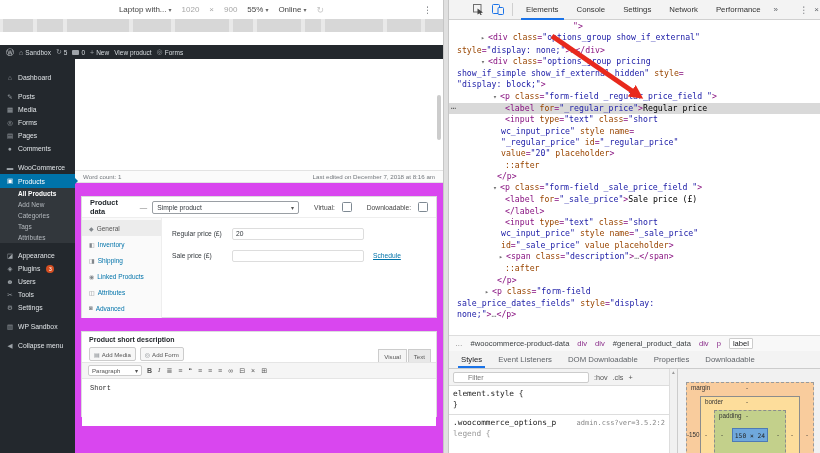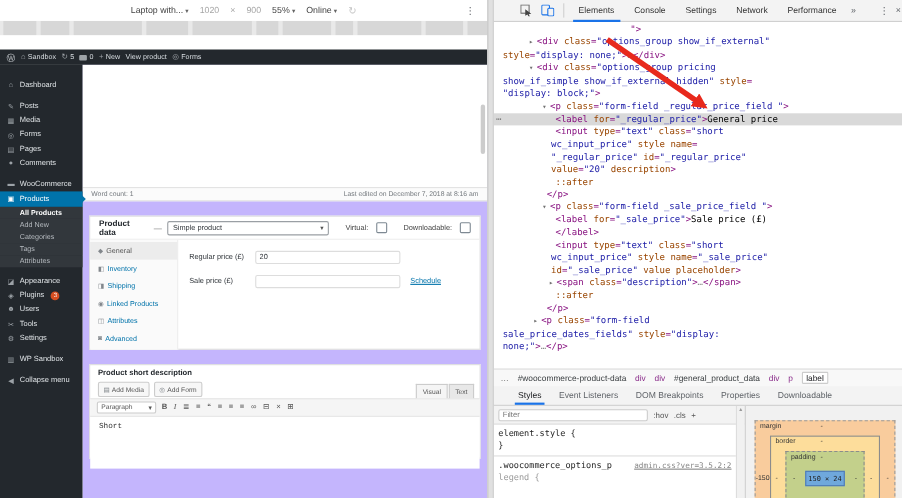--- a/index.html
+++ b/index.html
@@ -28,21 +28,21 @@
   .side-item{height:13px;display:flex;align-items:center;gap:4px;padding-left:6px;position:relative}
   .side-item .ic{width:8px;text-align:center;color:#9ca2a7;font-size:6.5px;flex:none}
   .side-item.gap{margin-top:6px}
   .side-item.active{background:#0073aa;color:#fff;height:14px}
   .side-item.active .ic{color:#fff}
   .side-item.active:after{content:"";position:absolute;right:-7px;top:3px;border:4px solid transparent;border-left-color:#0073aa}
   .side-sub{height:11px;background:#32373c;display:flex;align-items:center;padding-left:18px;color:#b4b9be;font-size:6.5px}
   .side-sub.current{color:#fff;font-weight:bold}
   .badge{background:#d54e21;color:#fff;border-radius:4px;font-size:5.5px;line-height:8px;height:8px;padding:0 2.5px;margin-left:2px}
   
-  .content{position:absolute;left:75px;top:59px;width:368px;height:394px;background:#c4b5fd}
+  .content{position:absolute;left:75px;top:59px;width:368px;height:394px;background:#d946ef}
   .editor-white{position:absolute;left:0;top:0;width:368px;height:111px;background:#fff}
   .page-scrollthumb{position:absolute;left:362px;top:36px;width:4px;height:45px;background:#cccccc;border-radius:2px}
   .wordbar{position:absolute;left:0;top:111px;width:368px;height:13px;background:#fbfbfb;
            border-top:1px solid #e3e3e3;border-bottom:1px solid #e3e3e3;box-sizing:border-box;
            display:flex;justify-content:space-between;align-items:center;padding:0 8px;font-size:6.2px;color:#72777c}
   .pbox{position:absolute;left:6px;top:137px;width:356px;height:122px;background:#fff;border:1px solid #dcdcde;box-sizing:border-box}
   .pd-head{height:20px;border-bottom:1px solid #eee;display:flex;align-items:center;gap:5px;padding:0 8px;font-size:7.4px;color:#23282d}
   .pd-title{font-weight:bold}
   .pd-dash{color:#777}
   .pd-select{width:148px;height:13px;border:1px solid #9a9fa4;border-radius:2px;background:#fff;
@@ -99,37 +99,37 @@
   .tok-g{color:#8a8a8a}.tok-p{color:#994500}
   .tok-c{color:#727272;font-size:6.5px;display:inline-block;width:7px}
   .gutter{position:absolute;left:2px;top:0;color:#666}
   .dt-crumbs{position:absolute;top:335px;left:0;right:0;height:16px;background:#f8f8f8;border-top:1px solid #ddd;
              display:flex;align-items:center;gap:8px;padding:0 6px;font-size:7.6px;box-sizing:border-box}
   .crumb.more{color:#777}
   .crumb.id{color:#3c4043}
   .crumb.tag{color:#8a2c8a}
   .crumb.selected{background:#fff;border:1px solid #ccc;border-radius:1px;padding:0 3px;color:#202124}
   .dt-paneltabs{position:absolute;top:351px;left:0;right:0;height:18px;background:#f3f3f3;
-                border-bottom:1px solid #ccc;display:flex;align-items:center;padding:0 14px;
+                border-bottom:1px solid #ccc;display:flex;align-items:center;padding:0 4px;
                 font-size:7.8px;color:#5f6368;box-sizing:border-box}
   .ptab{padding:0 8px;height:100%;display:flex;align-items:center;position:relative}
   .ptab.active{color:#202124}
   .ptab.active:after{content:"";position:absolute;left:5px;right:5px;bottom:0;height:2px;background:#1a73e8}
   .dt-styles{position:absolute;top:369px;left:0;width:228px;bottom:0;background:#fff;overflow:hidden}
   .styles-scroll{position:absolute;right:0;top:0;bottom:0;width:8px;background:#f1f1f1;border-left:1px solid #ddd;
                  text-align:center;color:#999;font-size:5.5px;box-sizing:border-box}
   .filter-row{height:17px;background:#f3f3f3;border-bottom:1px solid #ddd;display:flex;align-items:center;gap:5px;
               padding:0 4px;padding-right:12px;box-sizing:border-box}
   .filter-input{width:136px;height:11px;border:1px solid #ccc;border-radius:2px;background:#fff;font-size:7px;
-                padding:0 3px;box-sizing:border-box;font-family:"Liberation Sans",sans-serif;color:#333}
+                padding:0 14px;box-sizing:border-box;font-family:"Liberation Sans",sans-serif;color:#333}
   .hovcls{font-size:7.2px;color:#555}
   .es-block{border-bottom:1px solid #ddd;padding:3px 4px 4px;font-family:"DejaVu Sans Mono",monospace;
             font-size:7.8px;line-height:10.5px;color:#222;margin-right:8px}
   .rule-block{padding:3px 4px;font-family:"DejaVu Sans Mono",monospace;font-size:7.8px;line-height:10.8px;color:#222;margin-right:8px}
-  .rule-link{float:right;color:#888;text-decoration:underline;font-size:7px}
+  .rule-link{float:right;color:#888;font-size:7px}
   .sel-grey{color:#999}
   .dt-box{position:absolute;top:369px;left:228px;right:0;bottom:0;background:#f1f1f1;border-left:1px solid #ccc;box-sizing:border-box}
   .bm{position:absolute;box-sizing:border-box;font-family:"DejaVu Sans Mono",monospace;font-size:6.3px;color:#222}
   .bm-margin{left:8px;top:13px;width:128px;height:95px;background:#f9cc9d;border:1px dashed #9a9a9a}
   .bm-border{left:22px;top:27px;width:100px;height:81px;background:#fddd9b;border:1px solid #8c8c8c}
   .bm-padding{left:36px;top:41px;width:72px;height:67px;background:#c3d08b;border:1px dashed #8c8c8c}
   .bm-content{left:54px;top:59px;width:36px;height:14px;background:#6fa8dc;border:1px solid #4e7ab5;
               display:flex;align-items:center;justify-content:center}
   .bm-lbl{position:absolute;font-size:6.3px;color:#333}
   .bm-val{position:absolute;font-size:6.3px;color:#333}
@@ -401,25 +401,25 @@
   </div>
 
   <div class="dt-code" id="dt-code">
       <div class="crow" style="padding-left: 124px;"><span class="tok-t">"&gt;</span></div>
       <div class="crow" style="padding-left: 32px;"><span class="tok-c">▸</span><span class="tok-t">&lt;div</span><span class="tok-a"> class</span><span class="tok-t">=</span><span class="tok-v">"options_group show_if_external"</span></div>
       <div class="crow" style="padding-left: 8px;"><span class="tok-a">style</span><span class="tok-t">=</span><span class="tok-v">"display: none;"</span><span class="tok-t">&gt;</span><span class="tok-g">…</span><span class="tok-t">&lt;/div&gt;</span></div>
       <div class="crow" style="padding-left: 32px;"><span class="tok-c">▾</span><span class="tok-t">&lt;div</span><span class="tok-a"> class</span><span class="tok-t">=</span><span class="tok-v">"options_group pricing</span></div>
       <div class="crow" style="padding-left: 8px;"><span class="tok-v">show_if_simple show_if_external hidden"</span><span class="tok-a"> style</span><span class="tok-t">=</span></div>
       <div class="crow" style="padding-left: 8px;"><span class="tok-v">"display: block;"</span><span class="tok-t">&gt;</span></div>
       <div class="crow" style="padding-left: 44px;"><span class="tok-c">▾</span><span class="tok-t">&lt;p</span><span class="tok-a"> class</span><span class="tok-t">=</span><span class="tok-v">"form-field _regular_price_field "</span><span class="tok-t">&gt;</span></div>
-      <div class="crow sel" style="padding-left: 56px;"><span class="gutter">⋯</span><span class="tok-t">&lt;label</span><span class="tok-a"> for</span><span class="tok-t">=</span><span class="tok-v">"_regular_price"</span><span class="tok-t">&gt;</span><span class="tok-x">General price</span></div>
+      <div class="crow sel" style="padding-left: 56px;"><span class="gutter">⋯</span><span class="tok-t">&lt;label</span><span class="tok-a"> for</span><span class="tok-t">=</span><span class="tok-v">"_regular_price"</span><span class="tok-t">&gt;</span><span class="tok-x">Regular price</span></div>
       <div class="crow" style="padding-left: 56px;"><span class="tok-t">&lt;input</span><span class="tok-a"> type</span><span class="tok-t">=</span><span class="tok-v">"text"</span><span class="tok-a"> class</span><span class="tok-t">=</span><span class="tok-v">"short</span></div>
       <div class="crow" style="padding-left: 52px;"><span class="tok-v">wc_input_price"</span><span class="tok-a"> style name</span><span class="tok-t">=</span></div>
       <div class="crow" style="padding-left: 52px;"><span class="tok-v">"_regular_price"</span><span class="tok-a"> id</span><span class="tok-t">=</span><span class="tok-v">"_regular_price"</span></div>
-      <div class="crow" style="padding-left: 52px;"><span class="tok-a">value</span><span class="tok-t">=</span><span class="tok-v">"20"</span><span class="tok-a"> description</span><span class="tok-t">&gt;</span></div>
+      <div class="crow" style="padding-left: 52px;"><span class="tok-a">value</span><span class="tok-t">=</span><span class="tok-v">"20"</span><span class="tok-a"> placeholder</span><span class="tok-t">&gt;</span></div>
       <div class="crow" style="padding-left: 56px;"><span class="tok-p">::after</span></div>
       <div class="crow" style="padding-left: 48px;"><span class="tok-t">&lt;/p&gt;</span></div>
       <div class="crow" style="padding-left: 44px;"><span class="tok-c">▾</span><span class="tok-t">&lt;p</span><span class="tok-a"> class</span><span class="tok-t">=</span><span class="tok-v">"form-field _sale_price_field "</span><span class="tok-t">&gt;</span></div>
       <div class="crow" style="padding-left: 56px;"><span class="tok-t">&lt;label</span><span class="tok-a"> for</span><span class="tok-t">=</span><span class="tok-v">"_sale_price"</span><span class="tok-t">&gt;</span><span class="tok-x">Sale price (£)</span></div>
       <div class="crow" style="padding-left: 56px;"><span class="tok-t">&lt;/label&gt;</span></div>
       <div class="crow" style="padding-left: 56px;"><span class="tok-t">&lt;input</span><span class="tok-a"> type</span><span class="tok-t">=</span><span class="tok-v">"text"</span><span class="tok-a"> class</span><span class="tok-t">=</span><span class="tok-v">"short</span></div>
       <div class="crow" style="padding-left: 52px;"><span class="tok-v">wc_input_price"</span><span class="tok-a"> style name</span><span class="tok-t">=</span><span class="tok-v">"_sale_price"</span></div>
       <div class="crow" style="padding-left: 52px;"><span class="tok-a">id</span><span class="tok-t">=</span><span class="tok-v">"_sale_price"</span><span class="tok-a"> value placeholder</span><span class="tok-t">&gt;</span></div>
       <div class="crow" style="padding-left: 50px;"><span class="tok-c">▸</span><span class="tok-t">&lt;span</span><span class="tok-a"> class</span><span class="tok-t">=</span><span class="tok-v">"description"</span><span class="tok-t">&gt;</span><span class="tok-g">…</span><span class="tok-t">&lt;/span&gt;</span></div>
       <div class="crow" style="padding-left: 56px;"><span class="tok-p">::after</span></div>
@@ -436,21 +436,21 @@
       <span class="crumb tag">div</span>
       <span class="crumb id">#general_product_data</span>
       <span class="crumb tag">div</span>
       <span class="crumb tag">p</span>
       <span class="crumb tag selected">label</span>
     </div>
 
   <div class="dt-paneltabs" id="dt-paneltabs">
       <span class="ptab active">Styles</span>
       <span class="ptab">Event Listeners</span>
-      <span class="ptab">DOM Breakpoints</span>
+      <span class="ptab">DOM Downloadable</span>
       <span class="ptab">Properties</span>
       <span class="ptab">Downloadable</span>
     </div>
 
   <div class="dt-styles">
     <div class="filter-row">
       <input class="filter-input" placeholder="Filter" style="">
       <span class="hovcls">:hov</span>
       <span class="hovcls">.cls</span>
       <span class="hovcls">+</span>

